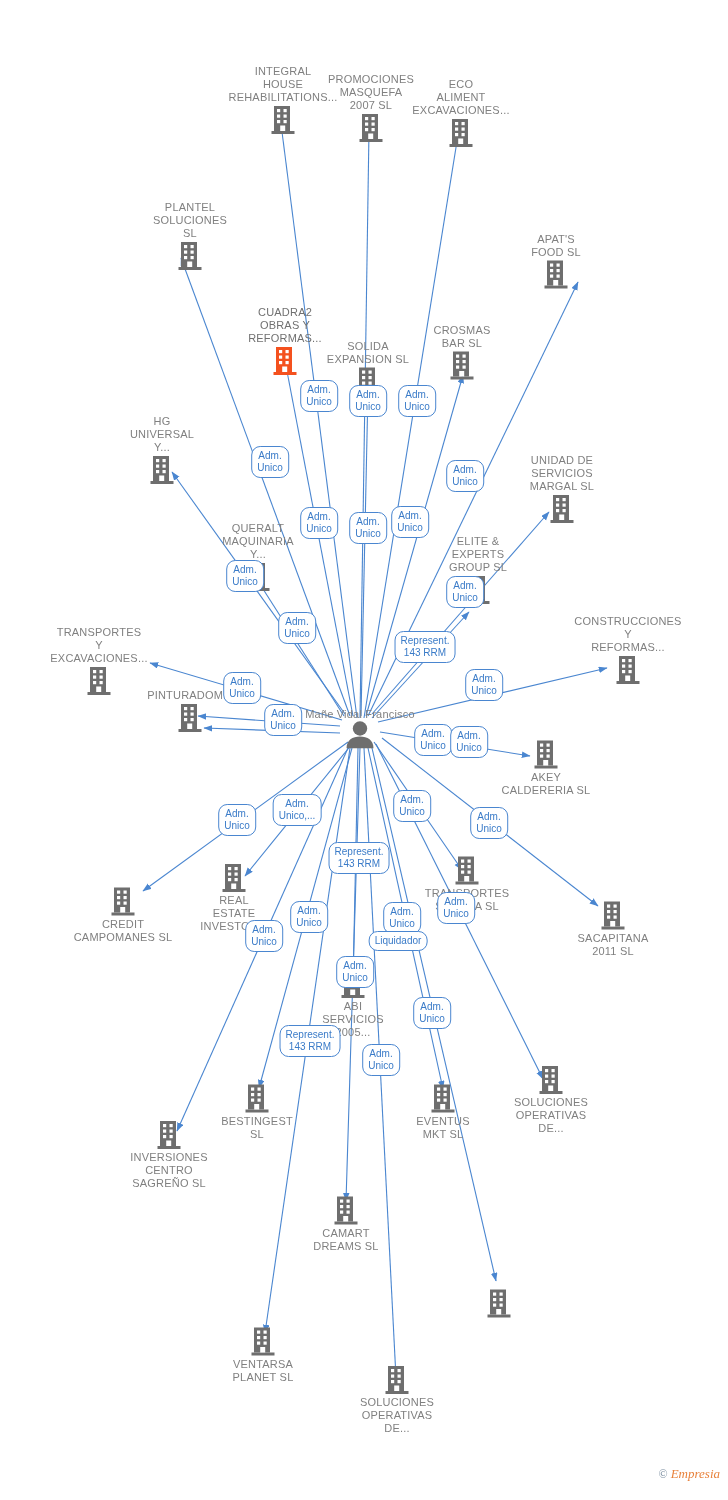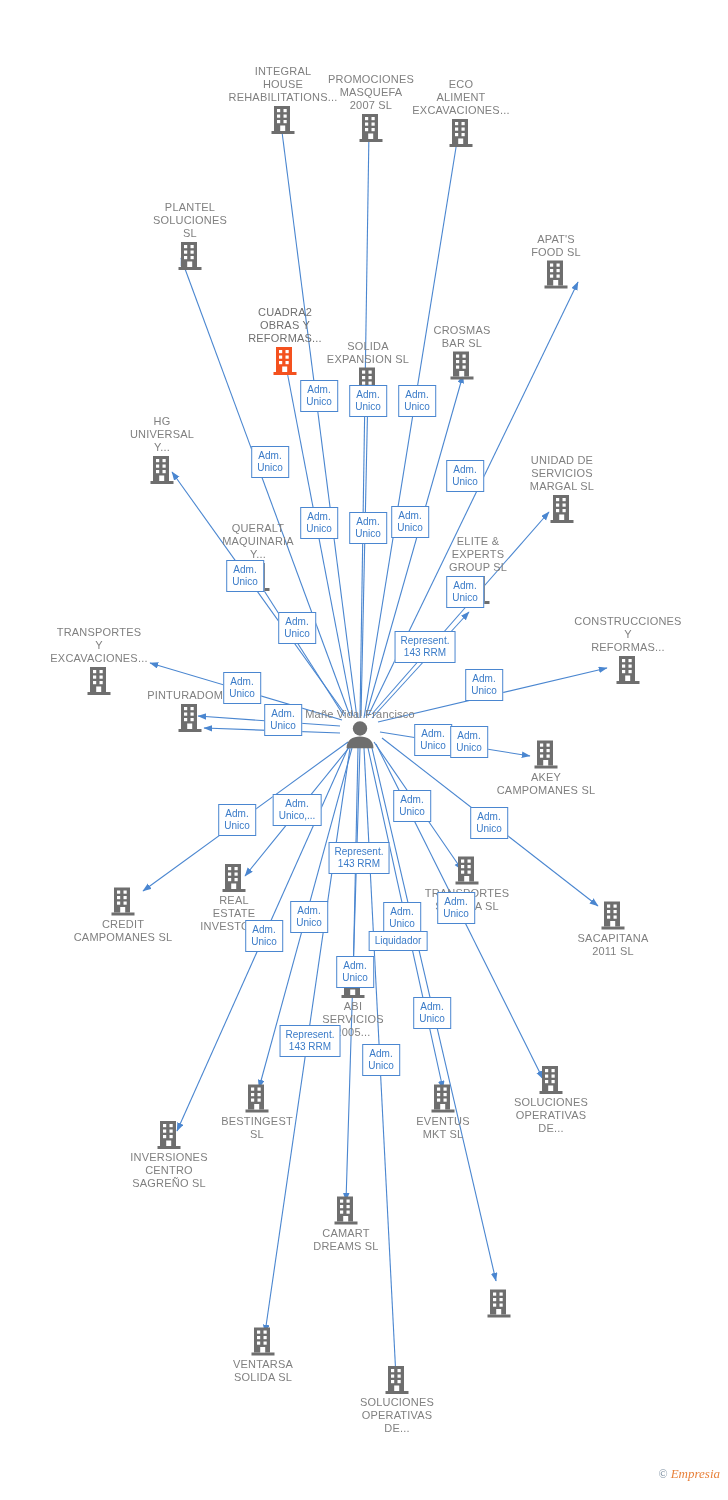--- a/index.html
+++ b/index.html
@@ -44,21 +44,21 @@
     line-height: 0;
   }
   .node.label-above .icon { margin-top: 1px; }
   .node.label-below .icon { margin-bottom: 1px; }
 
   .edge-label {
     position: absolute;
     transform: translate(-50%, -50%);
     background: #ffffff;
     border: 1px solid #4a86d0;
-    border-radius: 0;
+    border-radius: 9px;
     color: #3a7bc8;
     font-size: 10px;
     line-height: 12px;
     padding: 3px 5px;
     text-align: center;
     white-space: pre-line;
     box-sizing: border-box;
   }
   .person-icon { display:block; margin: 0 auto; }
   .watermark {
@@ -362,21 +362,21 @@
             <rect x="1.5" y="26" width="23" height="3" fill="#6e6e6e"></rect>
             <rect x="7" y="4" width="3.2" height="3.2" fill="#ffffff"></rect>
             <rect x="13.5" y="4" width="3.2" height="3.2" fill="#ffffff"></rect>
             <rect x="7" y="9.5" width="3.2" height="3.2" fill="#ffffff"></rect>
             <rect x="13.5" y="9.5" width="3.2" height="3.2" fill="#ffffff"></rect>
             <rect x="7" y="15" width="3.2" height="3.2" fill="#ffffff"></rect>
             <rect x="13.5" y="15" width="3.2" height="3.2" fill="#ffffff"></rect>
             <rect x="10.2" y="20.5" width="5" height="5.5" fill="#ffffff"></rect>
           </svg></span>
         <div class="label">AKEY
-CAMPOMANES SL</div>
+CALDERERIA SL</div>
       </div>
       <div class="node label-below" style="left: 123px; top: 915px;">
         <span class="icon"><svg width="26" height="30" viewBox="0 0 26 30" xmlns="http://www.w3.org/2000/svg">
             <rect x="4" y="1" width="16" height="25" fill="#6e6e6e"></rect>
             <rect x="1.5" y="26" width="23" height="3" fill="#6e6e6e"></rect>
             <rect x="7" y="4" width="3.2" height="3.2" fill="#ffffff"></rect>
             <rect x="13.5" y="4" width="3.2" height="3.2" fill="#ffffff"></rect>
             <rect x="7" y="9.5" width="3.2" height="3.2" fill="#ffffff"></rect>
             <rect x="13.5" y="9.5" width="3.2" height="3.2" fill="#ffffff"></rect>
             <rect x="7" y="15" width="3.2" height="3.2" fill="#ffffff"></rect>
@@ -544,21 +544,21 @@
             <rect x="1.5" y="26" width="23" height="3" fill="#6e6e6e"></rect>
             <rect x="7" y="4" width="3.2" height="3.2" fill="#ffffff"></rect>
             <rect x="13.5" y="4" width="3.2" height="3.2" fill="#ffffff"></rect>
             <rect x="7" y="9.5" width="3.2" height="3.2" fill="#ffffff"></rect>
             <rect x="13.5" y="9.5" width="3.2" height="3.2" fill="#ffffff"></rect>
             <rect x="7" y="15" width="3.2" height="3.2" fill="#ffffff"></rect>
             <rect x="13.5" y="15" width="3.2" height="3.2" fill="#ffffff"></rect>
             <rect x="10.2" y="20.5" width="5" height="5.5" fill="#ffffff"></rect>
           </svg></span>
         <div class="label">VENTARSA
-SOLIDA SL</div>
+PLANET SL</div>
       </div>
       <div class="node label-below" style="left: 397px; top: 1400px;">
         <span class="icon"><svg width="26" height="30" viewBox="0 0 26 30" xmlns="http://www.w3.org/2000/svg">
             <rect x="4" y="1" width="16" height="25" fill="#6e6e6e"></rect>
             <rect x="1.5" y="26" width="23" height="3" fill="#6e6e6e"></rect>
             <rect x="7" y="4" width="3.2" height="3.2" fill="#ffffff"></rect>
             <rect x="13.5" y="4" width="3.2" height="3.2" fill="#ffffff"></rect>
             <rect x="7" y="9.5" width="3.2" height="3.2" fill="#ffffff"></rect>
             <rect x="13.5" y="9.5" width="3.2" height="3.2" fill="#ffffff"></rect>
             <rect x="7" y="15" width="3.2" height="3.2" fill="#ffffff"></rect>

